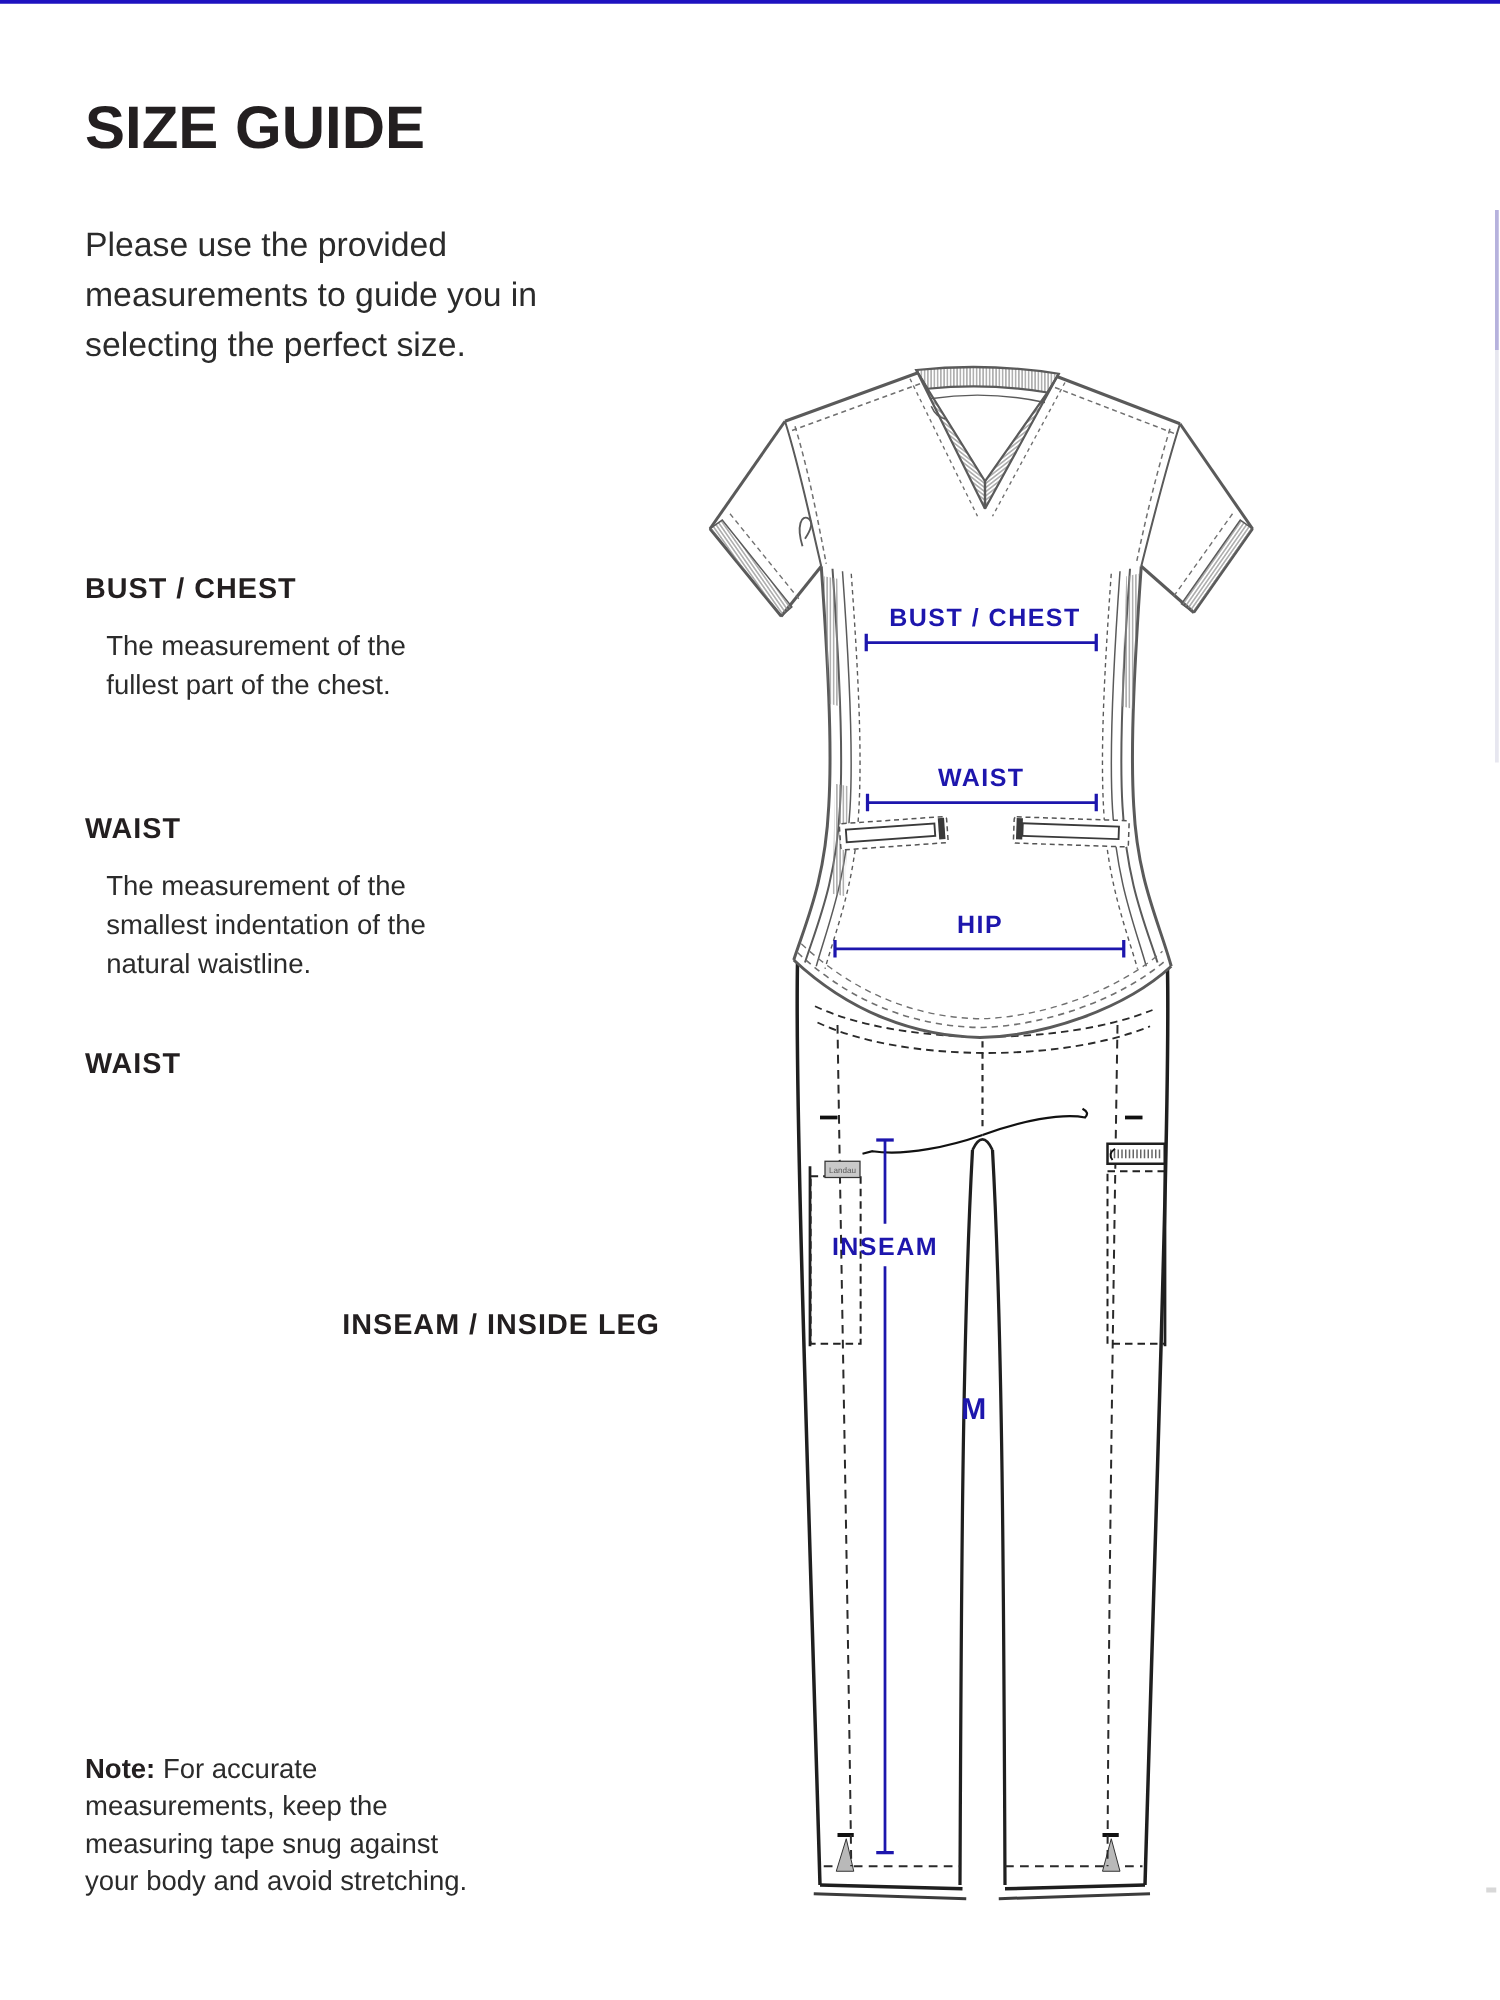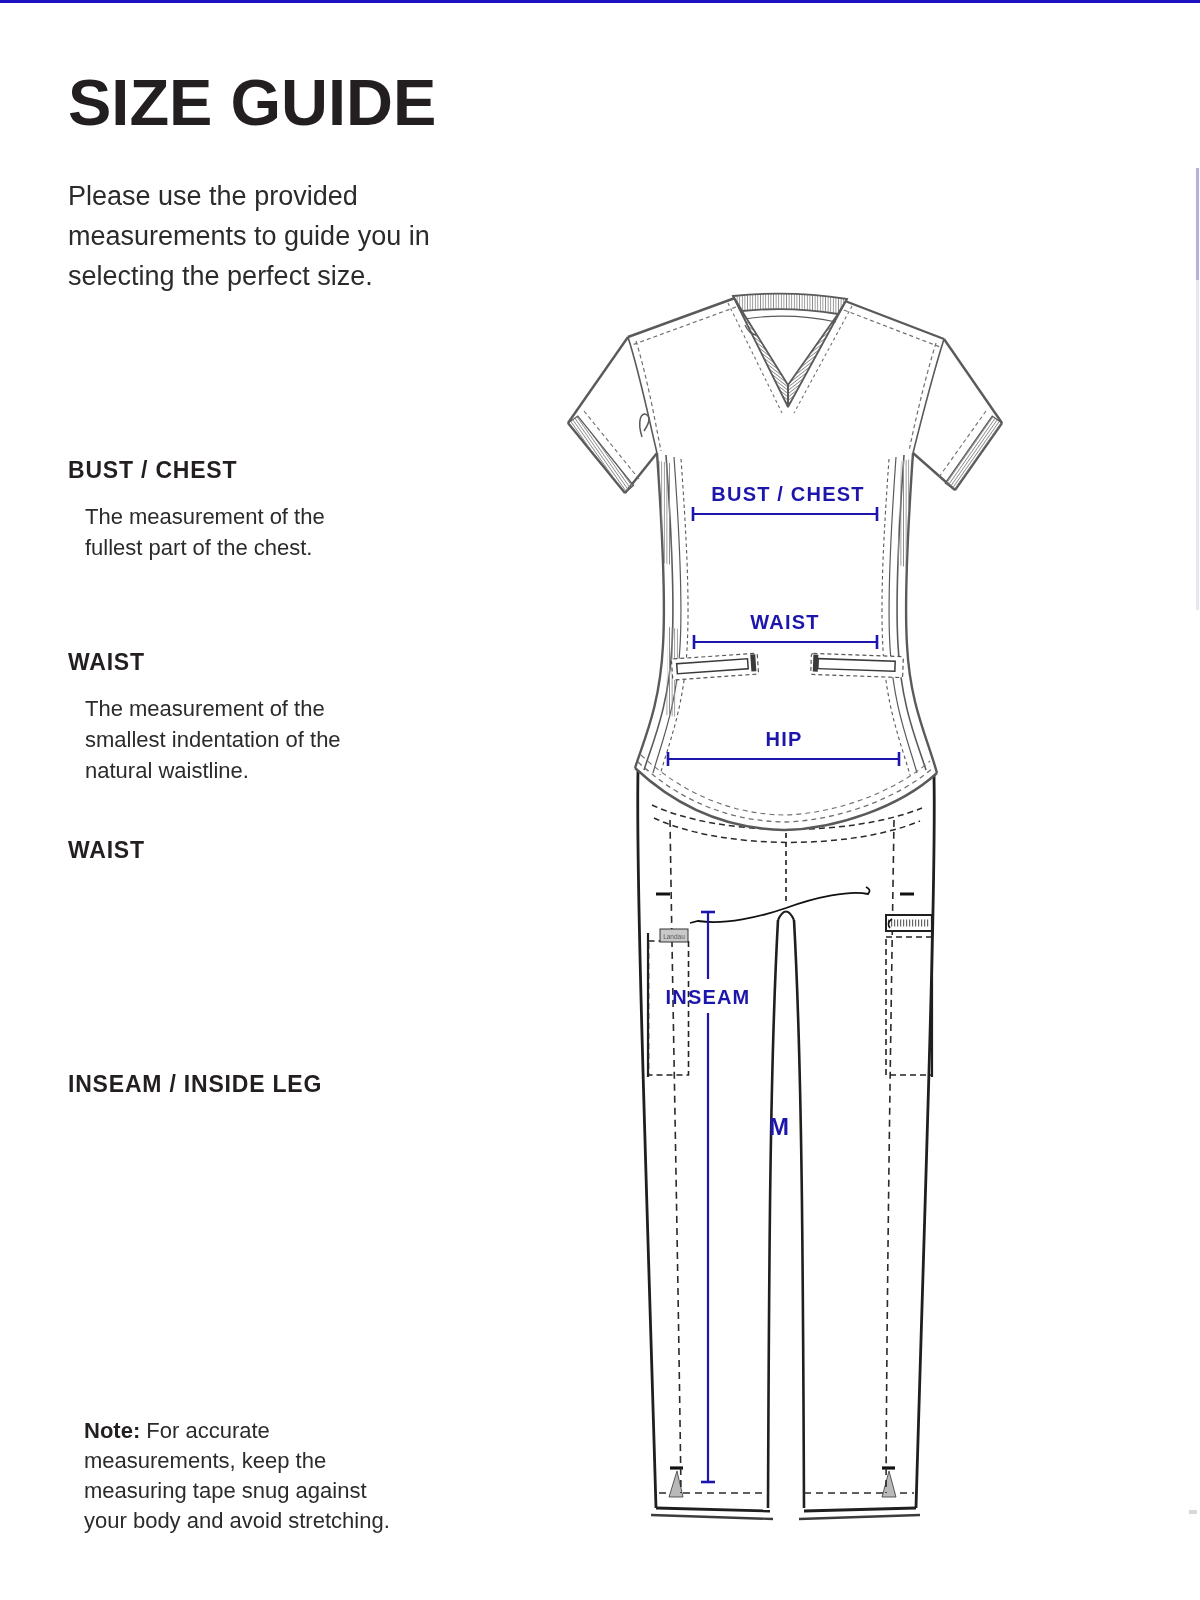--- a/index.html
+++ b/index.html
@@ -7,35 +7,35 @@
     width:1200px;height:1600px;position:relative;background:#ffffff;
     font-family:"Liberation Sans",sans-serif;color:#2b2b2b;overflow:hidden;
   }
   .top-border{position:absolute;top:0;left:0;width:1200px;height:3px;background:#1e12c0;}
   .edge-a{position:absolute;left:1196px;top:168px;width:3px;height:112px;background:#b6b2dd;}
   .edge-b{position:absolute;left:1196px;top:280px;width:3px;height:330px;background:#e7e7f0;}
   .edge-c{position:absolute;left:1189px;top:1510px;width:8px;height:4px;background:#d8d8d8;}
 
   h1.title{
     position:absolute;left:68px;top:66px;margin:0;
-    font-size:65px;line-height:74px;font-weight:bold;letter-spacing:0px;color:#231f20;
+    font-size:48px;line-height:74px;font-weight:bold;letter-spacing:0px;color:#231f20;
   }
   p.intro{
     position:absolute;left:68px;top:176px;margin:0;width:470px;
     font-size:27px;line-height:40px;color:#2b2b2b;white-space:pre-line;
   }
   .section{position:absolute;left:68px;width:460px;}
   .section h2{margin:0 0 12px 0;font-size:23px;line-height:28px;font-weight:bold;letter-spacing:0.8px;color:#231f20;}
   .section p{margin:17px;font-size:22px;line-height:31px;color:#2b2b2b;white-space:pre-line;}
   .sec-bust{top:456px;}
   .sec-waist{top:648px;}
   .sec-hips{top:836px;}
-  .sec-inseam{top:1070px;}
+  .sec-inseam{top:1045px;text-align:right;}
   p.note{
-    position:absolute;left:68px;top:1400px;margin:16px;width:420px;
+    position:absolute;left:68px;top:1400px;margin:0;width:420px;
     font-size:22px;line-height:30px;color:#2b2b2b;
   }
   p.note b{color:#231f20;}
   p.note span{white-space:pre-line;}
   svg.diagram{position:absolute;left:520px;top:265px;width:520px;height:1280px;}
   .lbl{font-family:"Liberation Sans",sans-serif;font-weight:bold;font-size:20px;fill:#1d16ad;letter-spacing:1.2px;text-anchor:middle;}
   .lblM{font-family:"Liberation Sans",sans-serif;font-weight:bold;font-size:24px;fill:#1d16ad;text-anchor:middle;}
   .tag-txt{font-family:"Liberation Sans",sans-serif;font-size:6.5px;fill:#5a5a5a;text-anchor:middle;}
 </style>
 </head>

